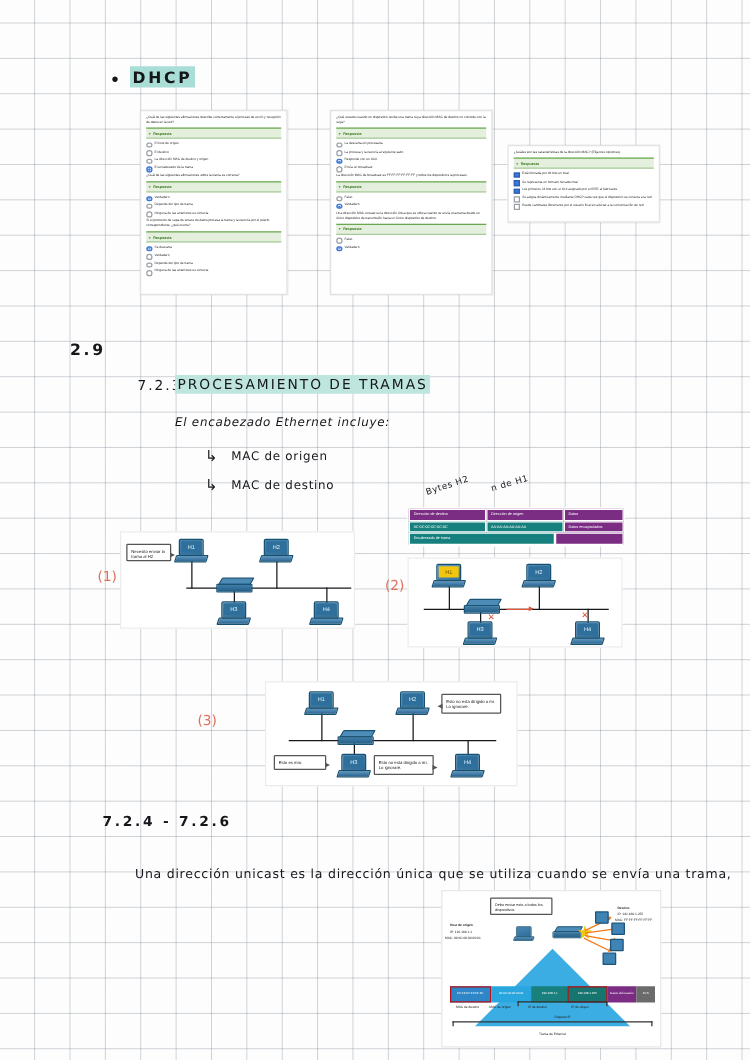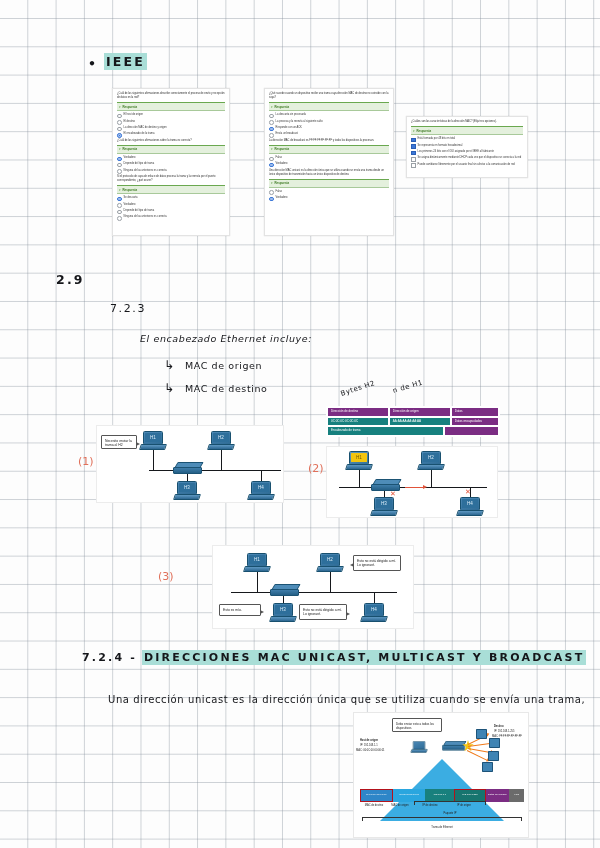--- a/index.html
+++ b/index.html
@@ -112,21 +112,21 @@
   .brace{position:absolute;border-top:.7px solid #333;border-left:.7px solid #333;border-right:.7px solid #333;height:2.5px;}
 </style>
 </head>
 <body>
 
 <div id="grid"></div>
 
 <div id="page">
 
   <div class="hw hw-title" style="left:88px;top:56px;">•</div>
-  <div class="hw hw-title" style="left:104px;top:54px;"><span class="hl">IEEE</span></div>
+  <div class="hw hw-title" style="left:104px;top:54px;"><span class="hl">DHCP</span></div>
 
   <div class="quiz" id="q1" style="left:112px;top:88px;width:118px;height:148px;">
       <div class="q-text">¿Cuál de las siguientes afirmaciones describe correctamente el proceso de envío y recepción de datos en la red?</div>
       <div class="q-ans-bar">
         <span class="chev">▾</span>
         <span>Respuesta</span>
       </div>
       <div class="opt">
         <div class="radio"></div>
         <span>El host de origen</span>
@@ -255,20 +255,21 @@
       </div>
       <div class="opt">
         <div class="cbox"></div>
         <span>Puede cambiarse libremente por el usuario final sin afectar a la comunicación de red</span>
       </div>
     </div>
 
   <div class="hw hw-title" style="left:56px;top:272px;">2.9</div>
 
   <div class="hw hw-sub" style="left:110px;top:302px;">7.2.3</div>
+  <div class="hw hw-sub" style="left:140px;top:301px;"><span class="hl-l">PROCESAMIENTO DE TRAMAS</span></div>
 
   <div class="hw hw-body" style="left:140px;top:333px;font-style:italic;">El encabezado Ethernet incluye:</div>
 
   <div class="hw hw-body" style="left:164px;top:358px;font-size:12px;">↳</div>
   <div class="hw hw-body" style="left:185px;top:360px;">MAC de origen</div>
   <div class="hw hw-body" style="left:164px;top:381px;font-size:12px;">↳</div>
   <div class="hw hw-body" style="left:185px;top:383px;">MAC de destino</div>
 
   <div class="hw hw-sm" style="left:341px;top:390px;transform:rotate(-18deg);font-size:7px;">Bytes H2</div>
   <div class="hw hw-sm" style="left:393px;top:387px;transform:rotate(-16deg);font-size:7px;">n de H1</div>
@@ -406,21 +407,20 @@
       <span>Esto es mío.</span>
       <div class="tail"></div>
     </div>
     <div class="callout" style="left:86px;top:58px;width:48px;height:16px;">
       <span>Esto no está dirigido a mí. Lo ignoraré.</span>
       <div class="tail"></div>
     </div>
   </div>
 
   <div class="hw hw-title" style="left:82px;top:651px;font-size:11px;">7.2.4 - 7.2.6</div>
-  <div class="hw hw-title" style="left:142px;top:651px;font-size:11px;"><span class="hl">DIRECCIONES MAC UNICAST, MULTICAST Y BROADCAST</span></div>
 
   <div class="hw hw-body" style="left:108px;top:694px;font-size:10px;">Una dirección unicast es la dirección única que se utiliza cuando se envía una trama,</div>
 
   <div id="bcast" style="left:353px;top:712px;width:176px;height:126px;">
     <div class="cone" style="left:26px;top:46px;"></div>
 
     <div class="callout" style="left:38px;top:5px;width:50px;height:14px;font-size:3px;">
       <span>Debo enviar esto a todos los dispositivos</span>
     </div>
 

